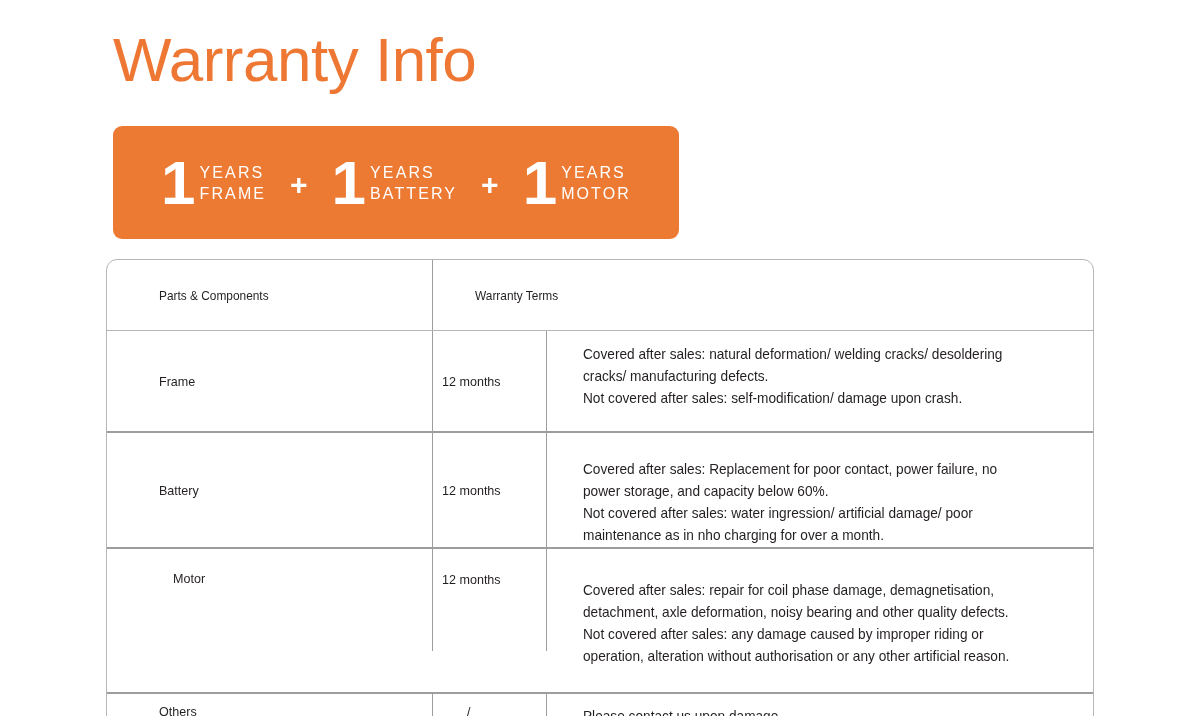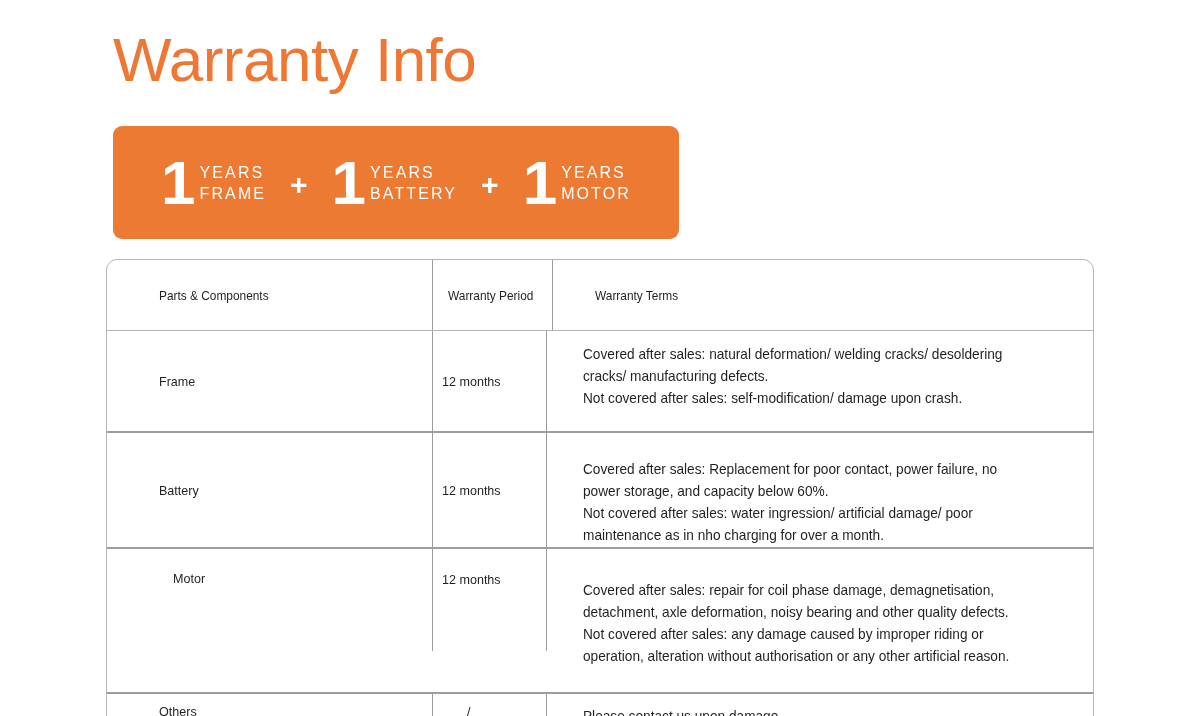--- a/index.html
+++ b/index.html
@@ -204,23 +204,20 @@
   </div>
 
 </div>
 
 <div id="warranty-table">
 
   <div class="t-row header-row">
     <div class="c-part">
       <span class="hdr-txt">Parts &amp; Components</span>
     </div>
-    <div class="c-period">
-      <span class="hdr-txt">Warranty Period</span>
-    </div>
     <div class="c-terms">
       <span class="hdr-txt">Warranty Terms</span>
     </div>
   </div>
 
   <div class="t-row row-frame">
     <div class="c-part">
       <span class="cell-txt">Frame</span>
     </div>
     <div class="c-period">

